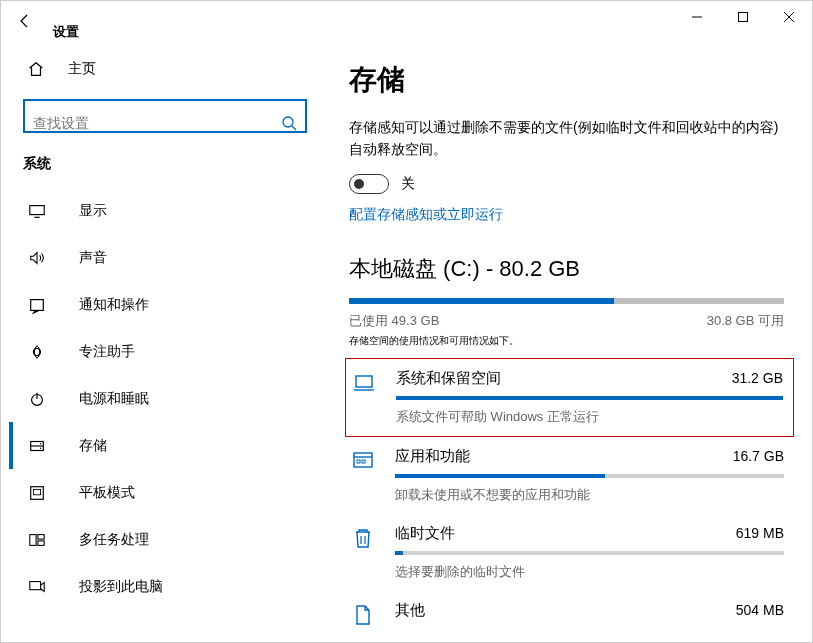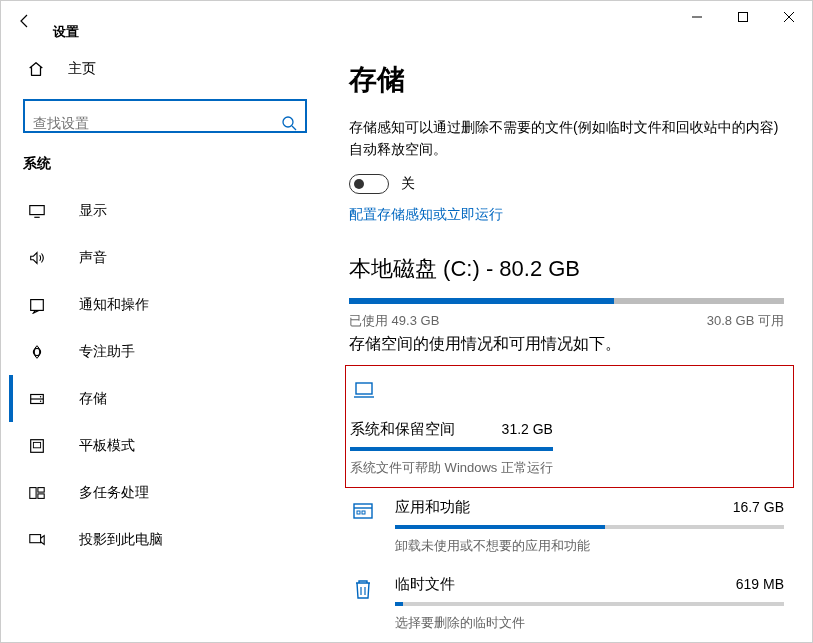--- a/index.html
+++ b/index.html
@@ -35,24 +35,24 @@
     .toggle { width: 40px; height: 20px; border: 1px solid #333; border-radius: 10px; position: relative; display: inline-block; }
     .toggle::after { content: ""; position: absolute; width: 10px; height: 10px; background: #333; border-radius: 50%; top: 4px; left: 4px; }
     .toggle-label { font-size: 14px; }
 
     .link { color: #0067c0; font-size: 14px; cursor: pointer; display: inline-block; margin-bottom: 30px; }
 
     .disk-title { font-size: 22px; font-weight: 400; margin-bottom: 14px; }
     .disk-bar { height: 6px; background: #bdbdbd; position: relative; margin-bottom: 8px; }
     .disk-bar-fill { height: 6px; background: #0067c0; position: absolute; left: 0; top: 0; }
     .disk-usage-row { display: flex; justify-content: space-between; font-size: 13px; color: #666; margin-bottom: 4px; }
-    .usage-desc { font-size: 16px; margin-bottom: 10px; }
+    .usage-desc { font-size: 10px; margin-bottom: 10px; }
 
     .category { display: flex; align-items: flex-start; padding: 10px 0; gap: 18px; }
-    .category.highlighted { border: 1px solid #c00000; padding: 10px 10px 10px 4px; margin: 0 -10px 0 -4px; flex-direction: column; }
+    .category.highlighted { border: 1px solid #c00000; padding: 10px 10px 10px 4px; margin: 0 -10px 0 -4px; }
     .cat-icon { width: 28px; padding-top: 2px; display: flex; justify-content: center; color: #0067c0; }
     .cat-body { flex: 1; }
     .cat-top { display: flex; justify-content: space-between; align-items: baseline; margin-bottom: 8px; }
     .cat-name { font-size: 15px; }
     .cat-size { font-size: 14px; }
     .cat-bar { height: 4px; background: #d0d0d0; position: relative; margin-bottom: 8px; }
     .cat-bar-fill { height: 4px; background: #0067c0; position: absolute; left: 0; top: 0; }
     .cat-desc { font-size: 13px; color: #666; }
 
     svg { display: block; }
@@ -148,20 +148,29 @@
       <div class="nav-item">
         <span class="icon">
           <svg width="18" height="18" viewBox="0 0 20 20">
               <circle cx="10" cy="10" r="4" stroke="#000" stroke-width="1.3" fill="none"></circle>
               <path d="M10 3 Q7 5 7 10 Q7 15 10 17 Q13 15 13 10 Q13 5 10 3" stroke="#000" stroke-width="1.1" fill="none"></path>
             </svg>
         </span>
         <span class="label">专注助手</span>
       </div>
 
+      <div class="nav-item">
+        <span class="icon">
+          <svg width="18" height="18" viewBox="0 0 20 20">
+              <circle cx="10" cy="11" r="6" stroke="#000" stroke-width="1.3" fill="none"></circle>
+              <line x1="10" y1="3" x2="10" y2="10" stroke="#000" stroke-width="1.3"></line>
+            </svg>
+        </span>
+        <span class="label">电源和睡眠</span>
+      </div>
 
       <div class="nav-item selected">
         <span class="icon">
           <svg width="18" height="18" viewBox="0 0 20 20">
               <rect x="3" y="5" width="14" height="10" stroke="#000" stroke-width="1.3" fill="none"></rect>
               <line x1="3" y1="10" x2="17" y2="10" stroke="#000" stroke-width="1.3"></line>
               <circle cx="14" cy="7.5" r="0.8" fill="#000"></circle>
               <circle cx="14" cy="12.5" r="0.8" fill="#000"></circle>
             </svg>
         </span>

